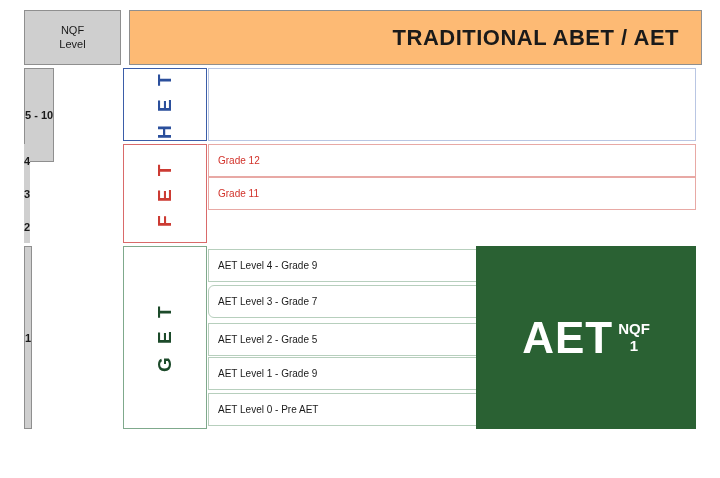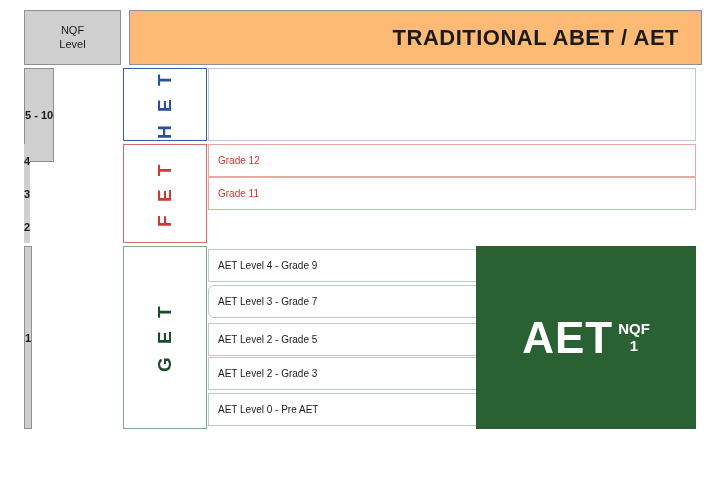--- a/index.html
+++ b/index.html
@@ -190,21 +190,21 @@
 
   <div class="cell fet-row" style="top:144px;">Grade 12</div>
   <div class="cell fet-row" style="top:177px;">Grade 11</div>
 
   <div class="cell nqf-band" style="top:246px;height:183px;">1</div>
   <div class="cell band-label band-get" style="top:246px;height:183px;">G E T</div>
 
   <div class="cell get-row" style="top:249px;">AET Level 4 - Grade 9</div>
   <div class="cell get-row" style="top:285px;border-radius:6px;">AET Level 3 - Grade 7</div>
   <div class="cell get-row" style="top:323px;">AET Level 2 - Grade 5</div>
-  <div class="cell get-row" style="top:357px;">AET Level 2 - Grade 3</div>
+  <div class="cell get-row" style="top:357px;">AET Level 1 - Grade 9</div>
   <div class="cell get-row" style="top:393px;">AET Level 0 - Pre AET</div>
 
   <div class="cell aet-panel">
     <div class="aet-inner">
       <span class="aet-word">AET</span>
       <span class="aet-sup">
         <div class="nqf">NQF</div>
         <div class="lvl">1</div>
       </span>
     </div>

